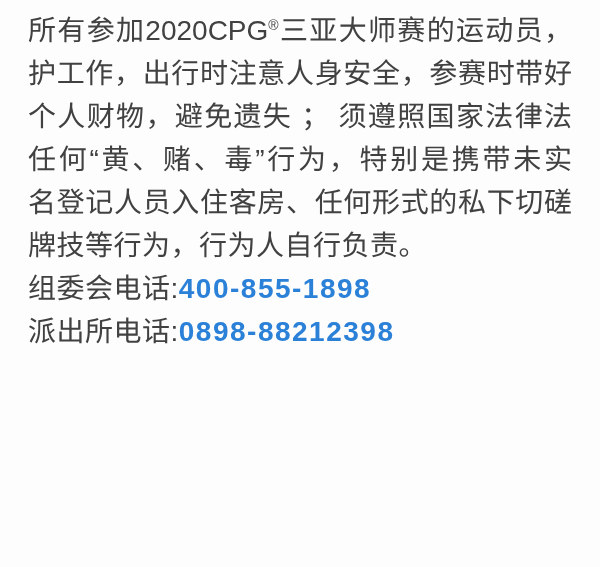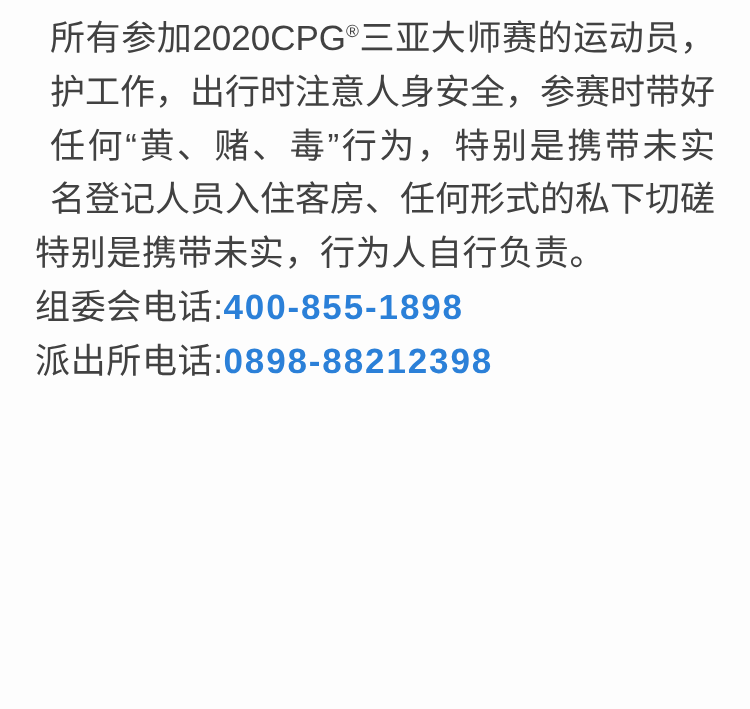--- a/index.html
+++ b/index.html
@@ -24,21 +24,20 @@
     line-height: 43px;
     height: 43px;
     white-space: nowrap;
     letter-spacing: 0.5px;
   }
   .line.justified {
     white-space: normal;
     text-align: justify;
     text-align-last: justify;
     letter-spacing: 0;
-    margin-left: 12px;
   }
   .reg-mark {
     font-size: 14px;
     vertical-align: super;
     line-height: 0;
   }
   .phone-label {
     color: #414141;
   }
   .phone-number {
@@ -52,24 +51,25 @@
 </head>
 <body>
 
 <div class="notice-page">
 
   <div class="line justified">
     <span>所有参加2020CPG</span><span class="reg-mark">®</span><span>三亚大师赛的运动员，</span>
   </div>
 
   <div class="line justified">护工作，出行时注意人身安全，参赛时带好</div>
+  <div class="line justified">个人财物，避免遗失 ； 须遵照国家法律法</div>
   <div class="line justified">任何“黄、赌、毒”行为，特别是携带未实</div>
   <div class="line justified">名登记人员入住客房、任何形式的私下切磋</div>
 
-  <div class="line">特别是携带未实，行为人自行负责。</div>
+  <div class="line">牌技等行为，行为人自行负责。</div>
 
 
   <div class="line">
     <span class="phone-label">组委会电话:</span><a class="phone-number">400-855-1898</a>
   </div>
 
   <div class="line">
     <span class="phone-label">派出所电话:</span><a class="phone-number">0898-88212398</a>
   </div>
 

